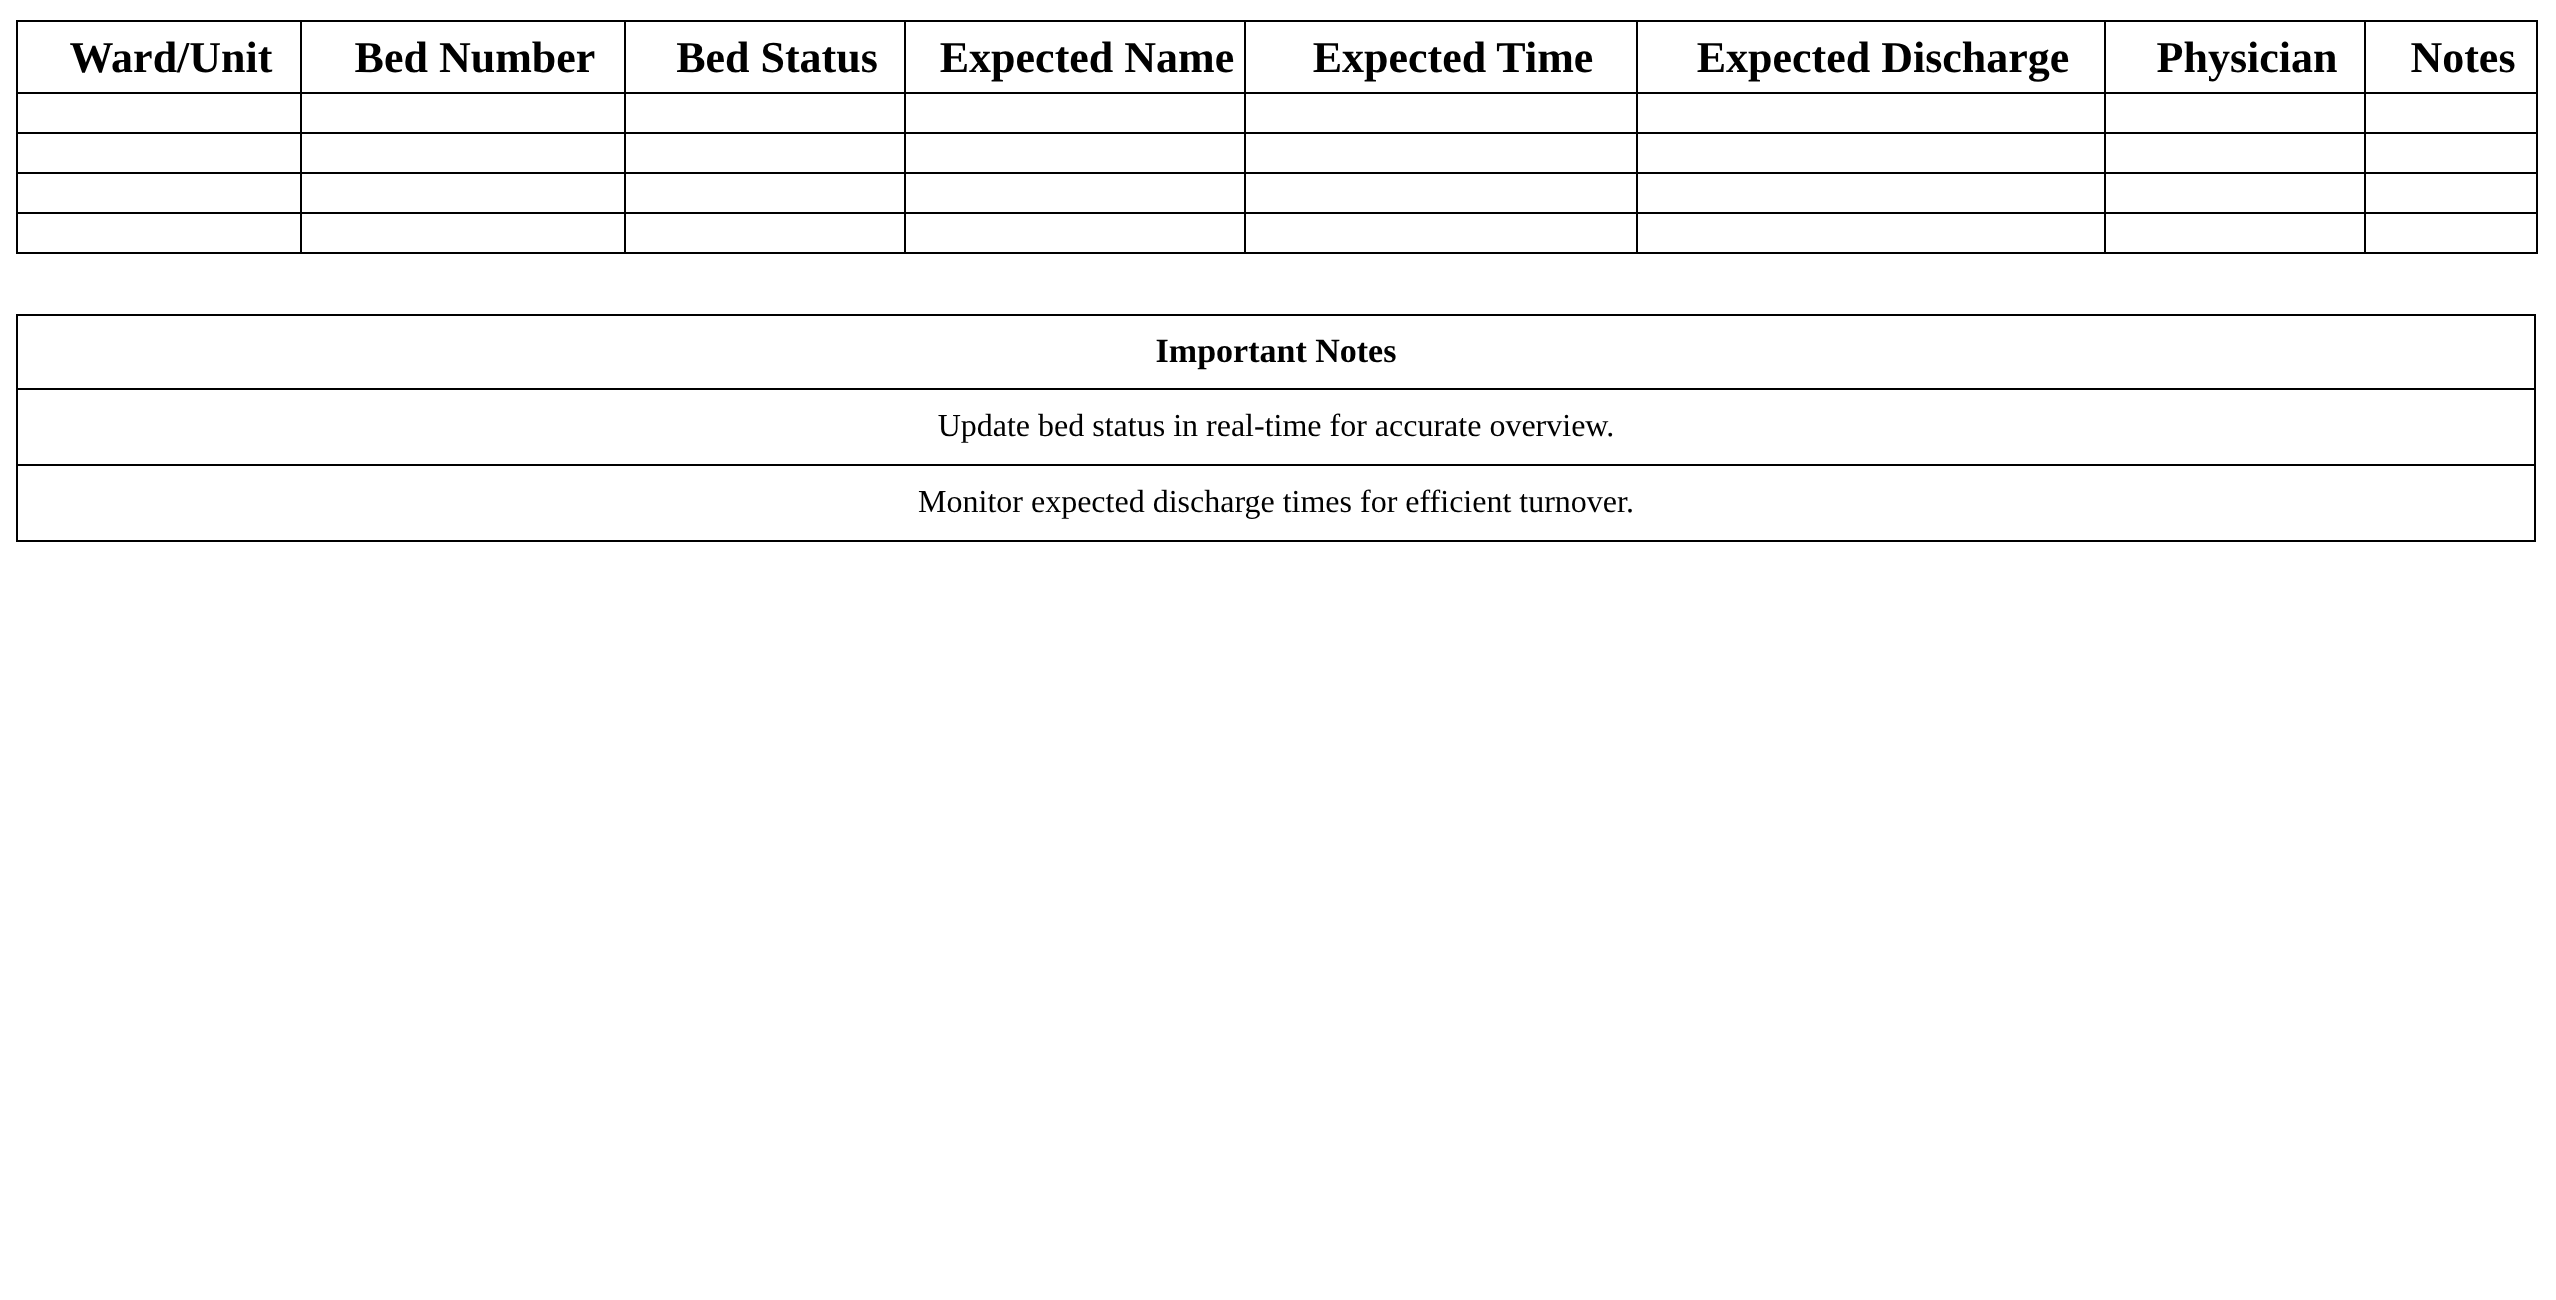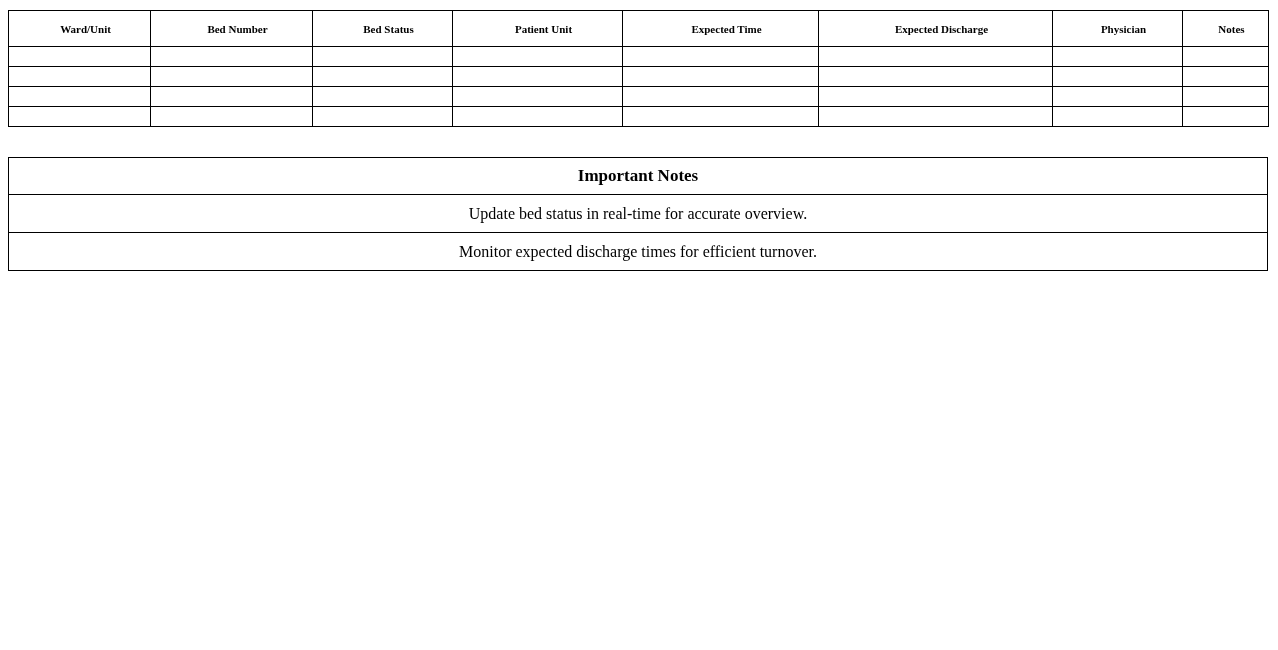--- a/index.html
+++ b/index.html
@@ -29,21 +29,21 @@
     padding: 0 4px;
     text-align: center;
     vertical-align: middle;
     overflow: hidden;
     white-space: nowrap;
   }
   
   .bed-table { top: 10px; }
   .bed-table th {
     height: 35px;
-    font-size: 11px;
+    font-size: 22px;
     font-weight: bold;
     padding-left: 16px;
   }
   .bed-table td {
     height: 19px;
     font-size: 15px;
   }
   .col-ward      { width: 142px; }
   .col-bednum    { width: 162px; }
   .col-bedstat   { width: 140px; }
@@ -80,21 +80,21 @@
       <col class="col-admission">
         <col class="col-discharge">
         <col class="col-physician">
         <col class="col-notes">
     </colgroup>
     <thead>
       <tr>
         <th>Ward/Unit</th>
         <th>Bed Number</th>
         <th>Bed Status</th>
-        <th>Patient Unit</th>
+        <th>Expected Name</th>
         <th>Expected Time</th>
         <th>Expected Discharge</th>
         <th>Physician</th>
         <th>Notes</th>
       </tr>
     </thead>
     <tbody id="bed-table-body">
 
     <tr>
           <td>&nbsp;</td>

